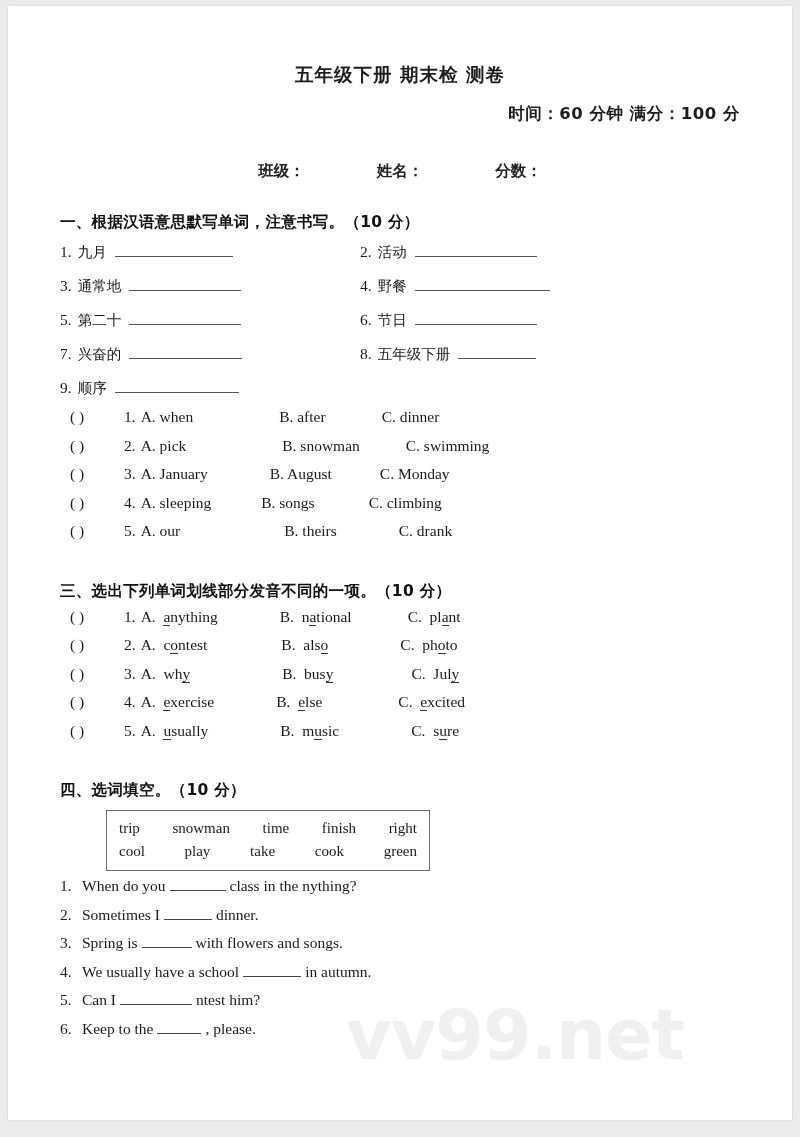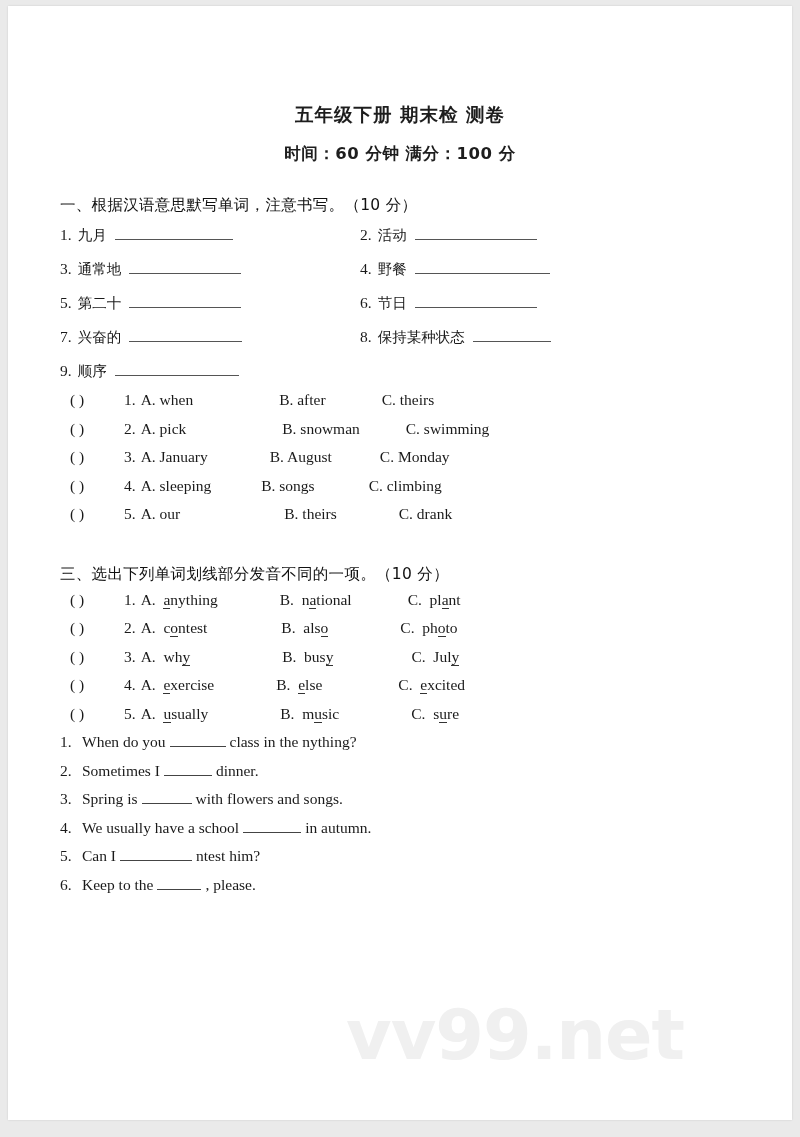--- a/index.html
+++ b/index.html
@@ -41,46 +41,46 @@
     z-index: 2;
     padding: 0 52px;
   }
   
   .doc-title {
     text-align: center;
     font-family: "DejaVu Sans", "Liberation Sans", sans-serif;
     font-weight: bold;
     font-size: 18.5px;
     color: #1d1d1d;
-    margin-top: 96px;
+    margin-top: 56px;
     letter-spacing: 1px;
   }
   .doc-sub {
-    text-align: center;
+    text-align: right;
     font-family: "DejaVu Sans", "Liberation Sans", sans-serif;
     font-weight: bold;
     font-size: 16.5px;
     color: #1d1d1d;
     margin-top: 16px;
     letter-spacing: 0.5px;
   }
   .info-row {
     display: flex;
     justify-content: center;
     gap: 72px;
     margin-top: 36px;
     font-family: "DejaVu Sans", "Liberation Sans", sans-serif;
     font-weight: bold;
     font-size: 15.5px;
     color: #222;
   }
   
   .sec-head {
     font-family: "DejaVu Sans", "Liberation Sans", sans-serif;
-    font-weight: normal;
+    font-weight: bold;
     font-size: 15.5px;
     color: #111;
     margin-top: 30px;
     margin-bottom: 6px;
     letter-spacing: 0.3px;
   }
   
   .fill-grid {
     display: grid;
     grid-template-columns: 300px 1fr;
@@ -154,20 +154,25 @@
 
 <div class="page">
 
   <div class="watermark">vv99.net</div>
 
   <div class="content">
 
     <div class="doc-title">五年级下册   期末检 测卷</div>
     <div class="doc-sub">时间：60 分钟   满分：100 分</div>
 
+    <div class="info-row">
+      <span>班级：</span>
+      <span>姓名：</span>
+      <span>分数：</span>
+    </div>
 
     <div class="sec-head">一、根据汉语意思默写单词，注意书写。（10 分）</div>
     <div class="fill-grid" id="s1grid">
         <div class="fill-item">
           <span class="fill-num">1.</span>
           <span class="fill-cn">九月</span>
           <span class="fill-line" style="width: 118px;"></span>
         </div>
         <div class="fill-item">
           <span class="fill-num">2.</span>
@@ -194,39 +199,39 @@
           <span class="fill-cn">节日</span>
           <span class="fill-line" style="width: 122px;"></span>
         </div>
         <div class="fill-item">
           <span class="fill-num">7.</span>
           <span class="fill-cn">兴奋的</span>
           <span class="fill-line" style="width: 113px;"></span>
         </div>
         <div class="fill-item">
           <span class="fill-num">8.</span>
-          <span class="fill-cn">保持某种状态</span>
+          <span class="fill-cn">五年级下册</span>
           <span class="fill-line" style="width: 78px;"></span>
         </div>
         <div class="fill-item">
           <span class="fill-num">9.</span>
           <span class="fill-cn">顺序</span>
           <span class="fill-line" style="width: 124px;"></span>
         </div>
       </div>
 
     <div id="s2list">
         <div class="choice-row">
           <span class="paren">(        )</span>
           <span class="q-num">1.</span>
           <span class="opt">A.  when</span>
           <span style="display:inline-block;width:86px"></span>
           <span class="opt">B.  after</span>
           <span style="display:inline-block;width:56px"></span>
-          <span class="opt">C.  theirs</span>
+          <span class="opt">C.  dinner</span>
         </div>
         <div class="choice-row">
           <span class="paren">(        )</span>
           <span class="q-num">2.</span>
           <span class="opt">A.  pick</span>
           <span style="display:inline-block;width:96px"></span>
           <span class="opt">B.  snowman</span>
           <span style="display:inline-block;width:46px"></span>
           <span class="opt">C.  swimming</span>
         </div>
@@ -301,20 +306,37 @@
           <span class="paren">(        )</span>
           <span class="q-num">5.</span>
           <span class="opt">A.&nbsp; <span class="u">u</span>sually</span>
           <span style="display:inline-block;width:72px"></span>
           <span class="opt">B.&nbsp; m<span class="u">u</span>sic</span>
           <span style="display:inline-block;width:72px"></span>
           <span class="opt">C.&nbsp; s<span class="u">u</span>re</span>
         </div>
       </div>
 
+    <div class="sec-head">四、选词填空。（10 分）</div>
+    <div class="wordbank" id="wbox">
+        <div class="wb-row">
+          <span>trip</span>
+          <span>snowman</span>
+          <span>time</span>
+          <span>finish</span>
+          <span>right</span>
+        </div>
+        <div class="wb-row">
+          <span>cool</span>
+          <span>play</span>
+          <span>take</span>
+          <span>cook</span>
+          <span>green</span>
+        </div>
+      </div>
     <div id="s4list">
         <div class="sent-row">
           <span class="sent-num">1.</span>
           <span>When do you</span>
           <span class="blank" style="width: 56px;"></span>
           <span>class in the nything?</span>
         </div>
         <div class="sent-row">
           <span class="sent-num">2.</span>
           <span>Sometimes I</span>

